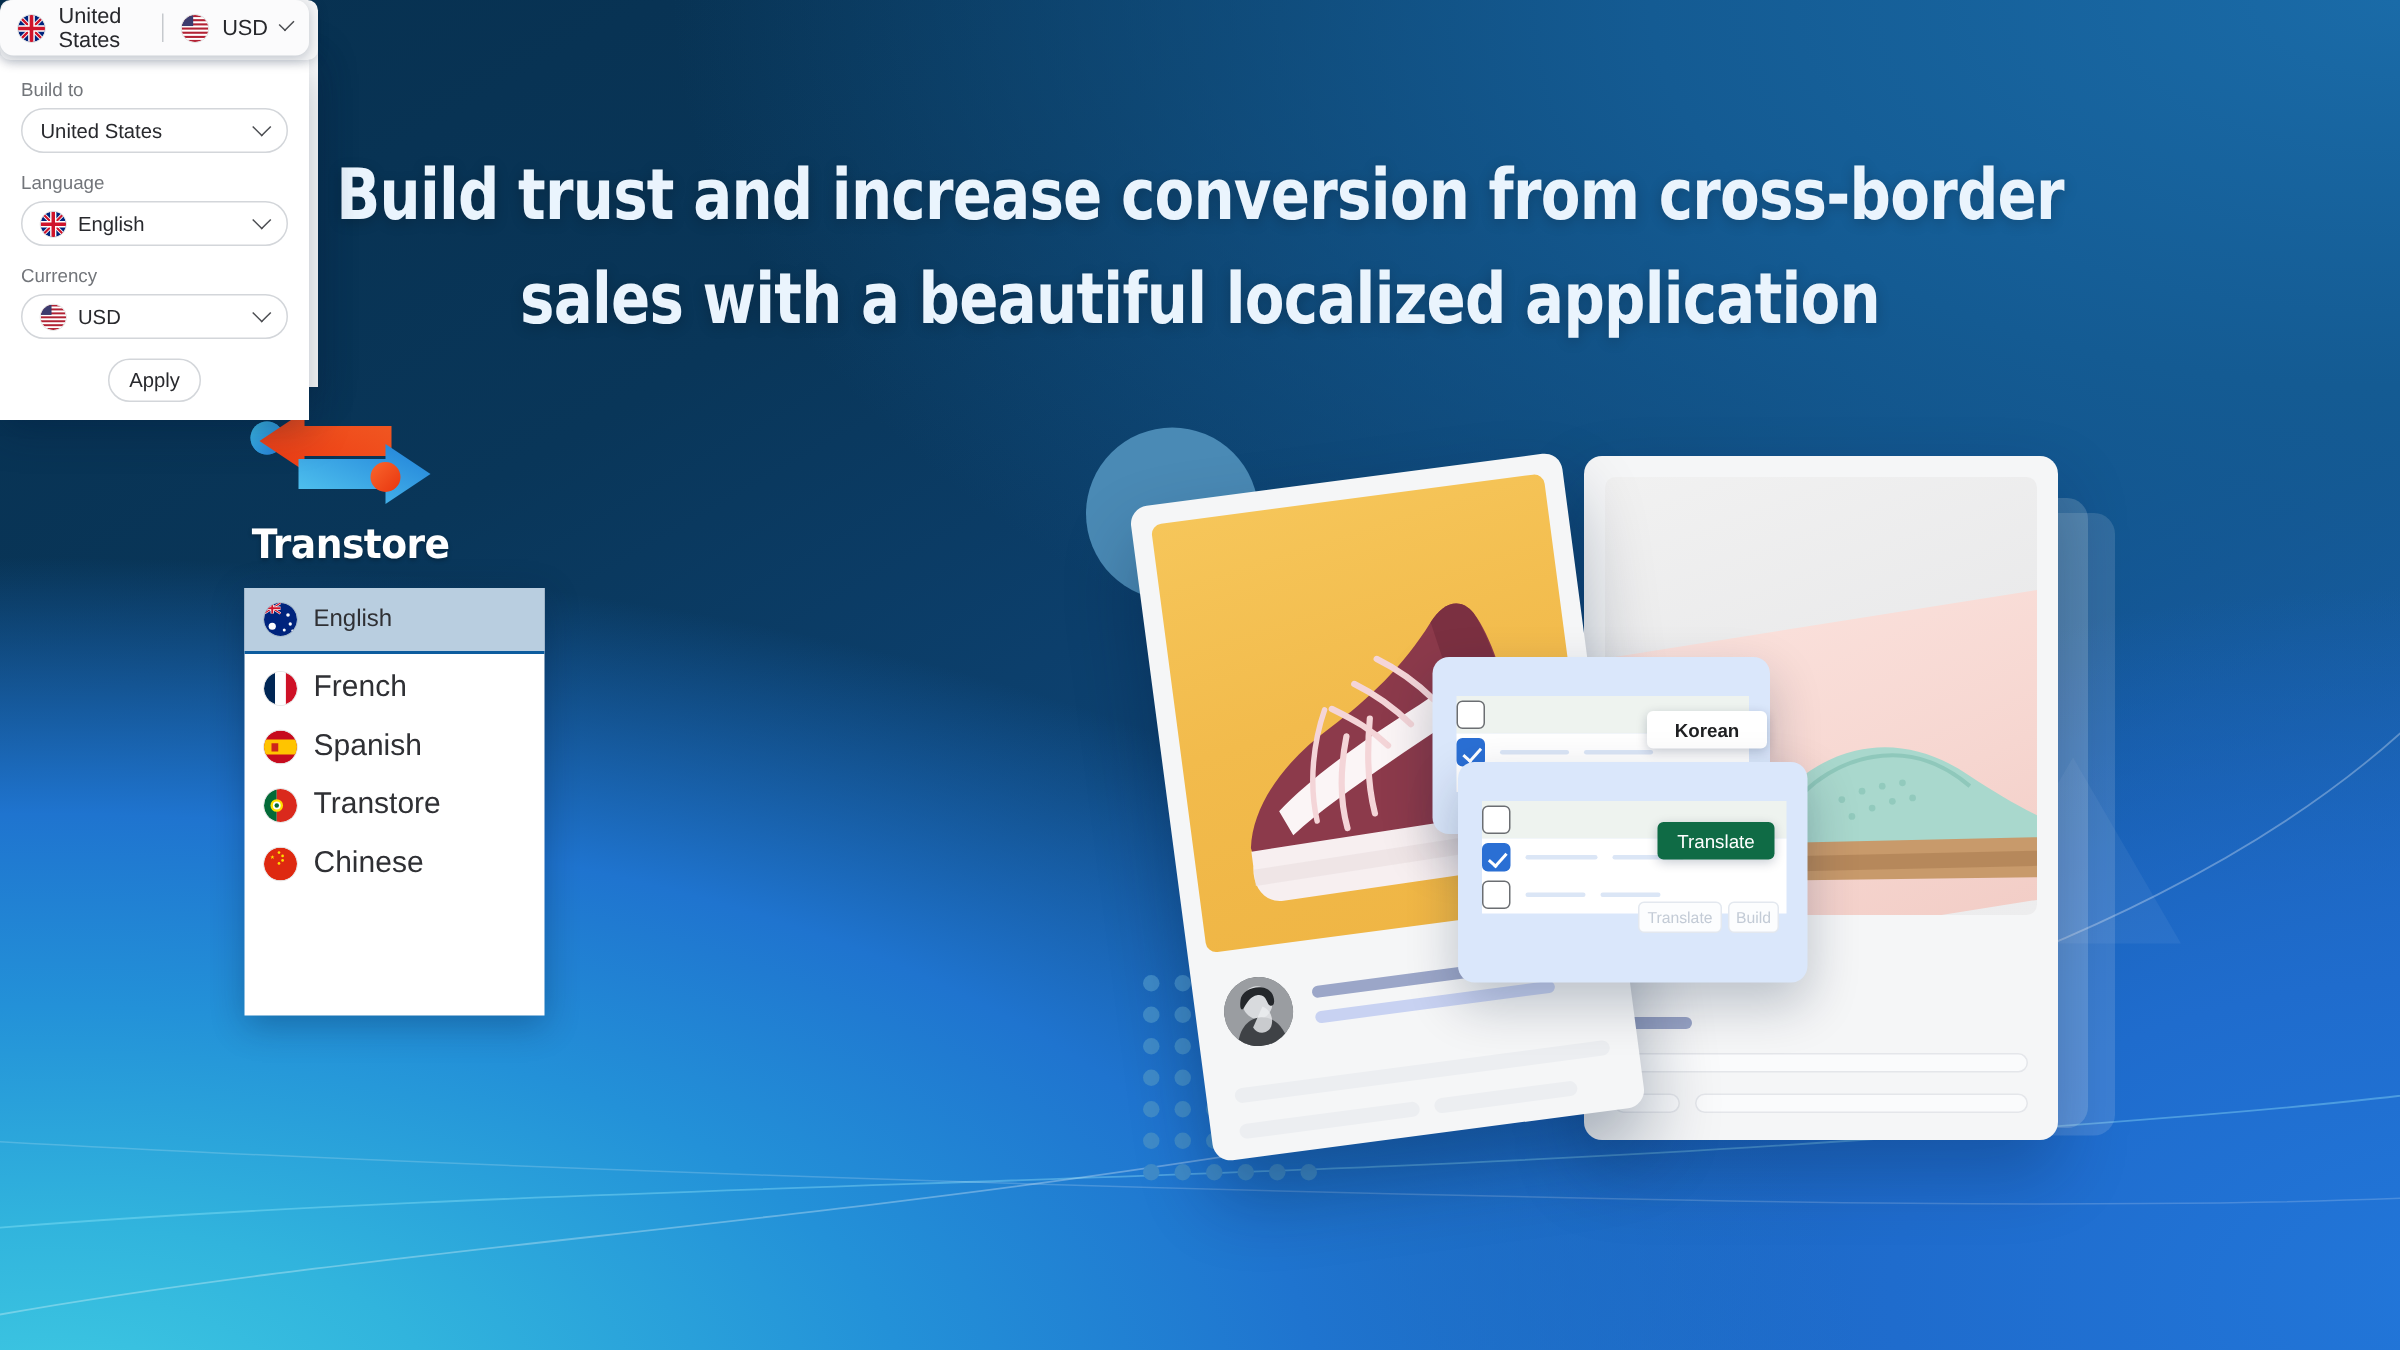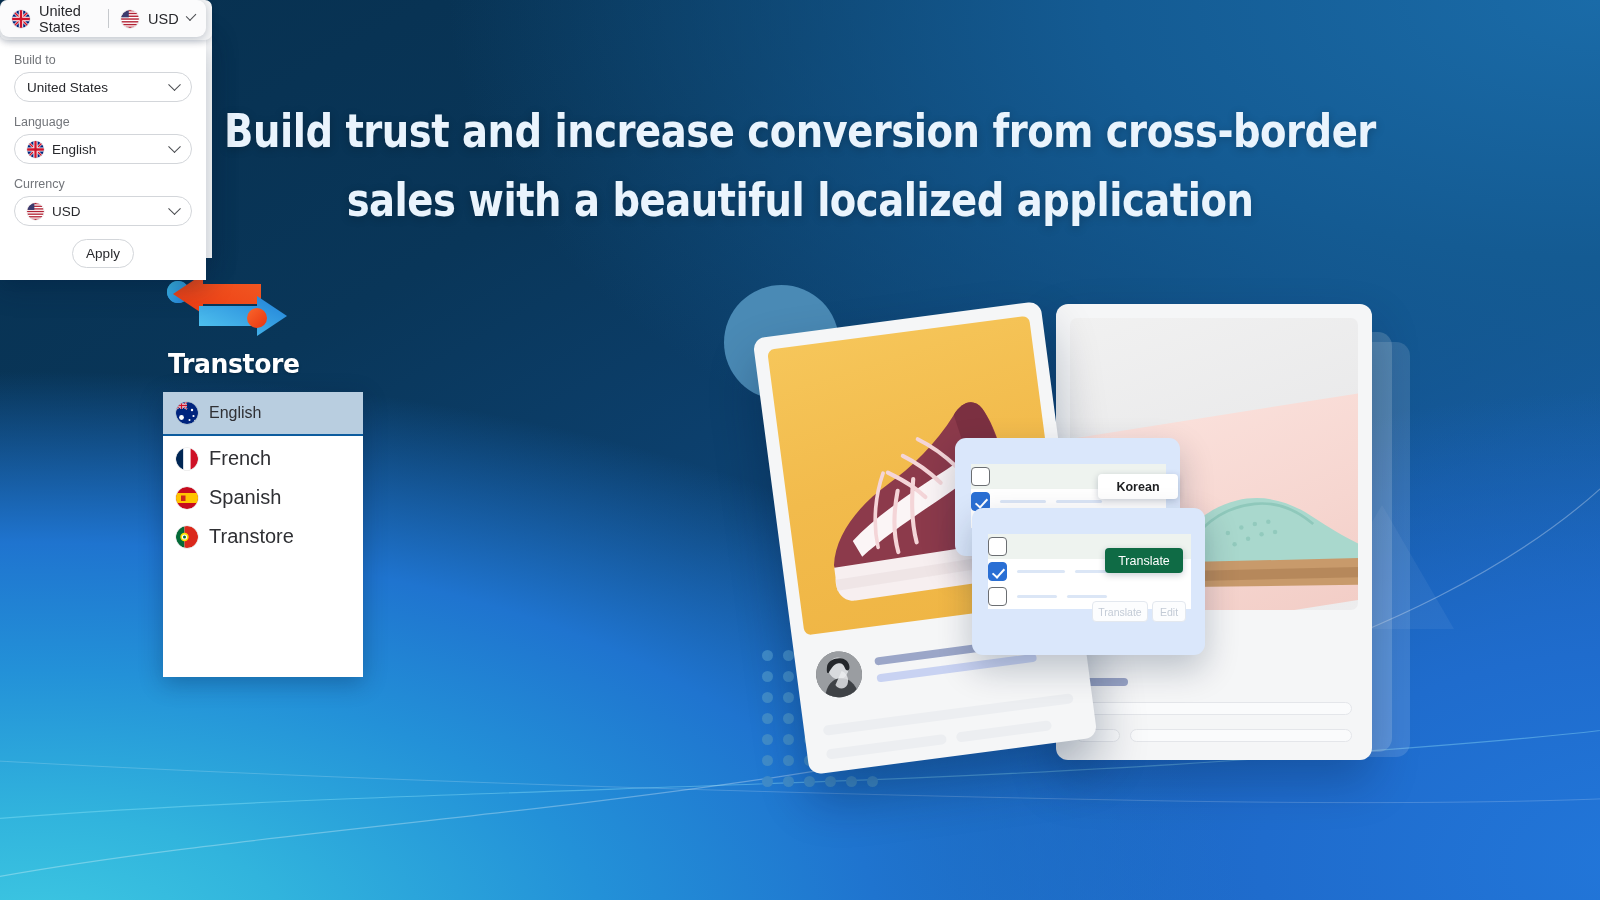--- a/index.html
+++ b/index.html
@@ -388,20 +388,35 @@
           <g clip-path="url(#c3)">
               <rect width="8.5" height="22" fill="#046a38"></rect>
           <rect x="8.5" width="13.5" height="22" fill="#da291c"></rect>
           <circle cx="8.5" cy="11" r="4.2" fill="#ffe000"></circle>
           <circle cx="8.5" cy="11" r="2.6" fill="#fff"></circle>
           <circle cx="8.5" cy="11" r="1.5" fill="#046a38"></circle>
             </g>
           </svg>
       </span>
       <span>Transtore</span>
+    </div>
+    <div class="lang-item">
+      <span class="flagc">
+        <svg viewBox="0 0 22 22">
+            <circle cx="11" cy="11" r="11" fill="#de2910"></circle>
+          <g fill="#ffde00">
+            <polygon points="5.6,5 6.6,7.7 4.2,6 7,6 4.6,7.7"></polygon>
+            <circle cx="10" cy="3.4" r="0.9"></circle>
+              <circle cx="12.4" cy="5.6" r="0.9"></circle>
+            <circle cx="12.4" cy="8.6" r="0.9"></circle>
+              <circle cx="10" cy="10.6" r="0.9"></circle>
+          </g>
+          </svg>
+      </span>
+      <span>Chinese</span>
     </div>
   </div>
 </div>
 
 <div id="panel-lc">
   <div class="body">
     <div class="lc-label">LANGUAGE</div>
     <div class="lc-select">
       <span class="flagr">
         <svg viewBox="0 0 21 15">
@@ -727,16 +742,16 @@
         <span class="tline" style="width:48px"></span>
         <span class="tline" style="width:48px"></span>
       </div>
       <div class="frow white">
         <span class="cbox"></span>
         <span class="tline" style="width:40px"></span>
         <span class="tline" style="width:40px"></span>
       </div>
     </div>
     <div class="ghostbtn" id="gb-translate">Translate</div>
-    <div class="ghostbtn" id="gb-edit">Edit</div>
+    <div class="ghostbtn" id="gb-edit">Build</div>
     <div class="fbtn" id="btn-translate">Translate</div>
   </div>
 </div>
 
 </body></html>

